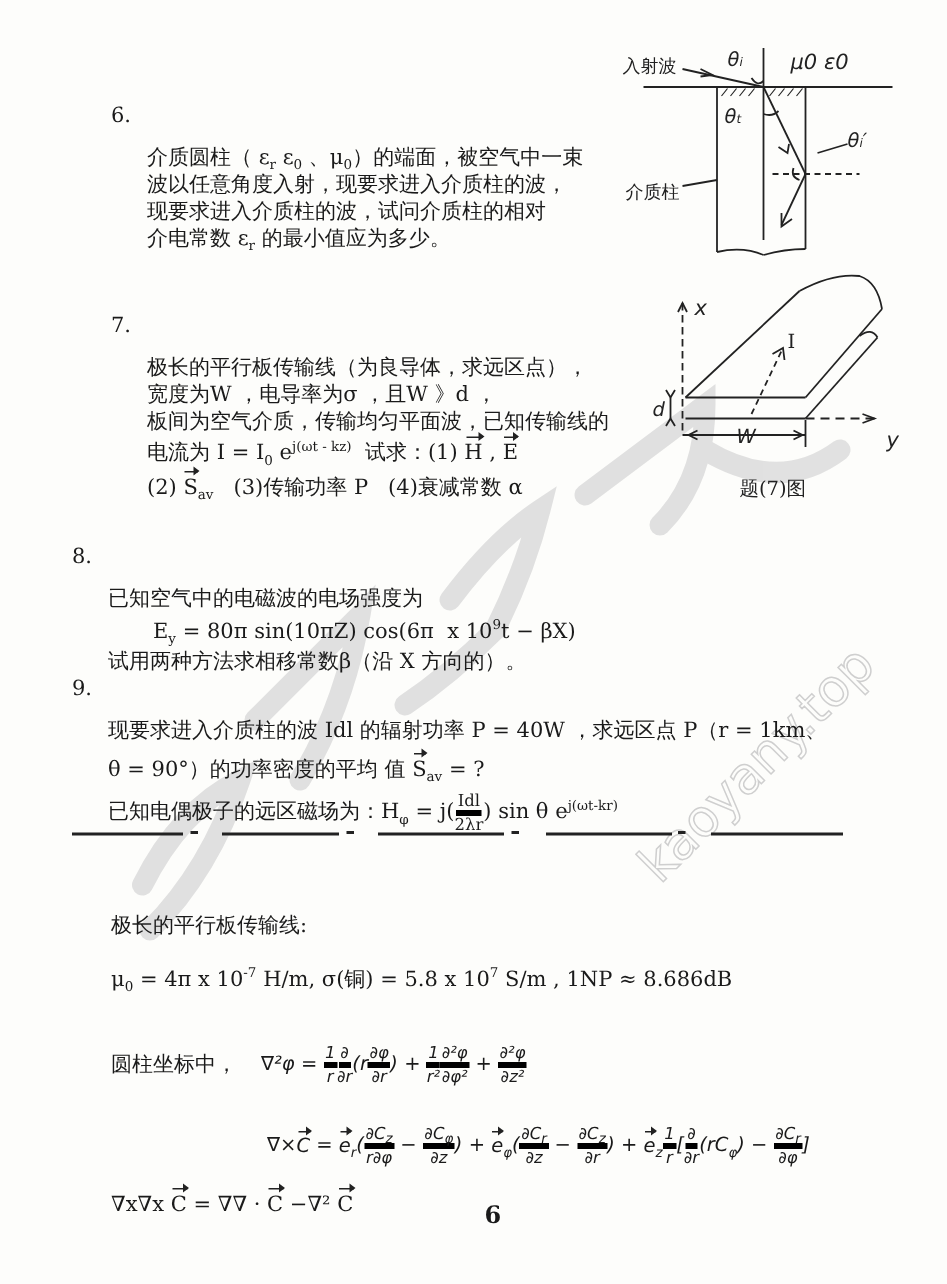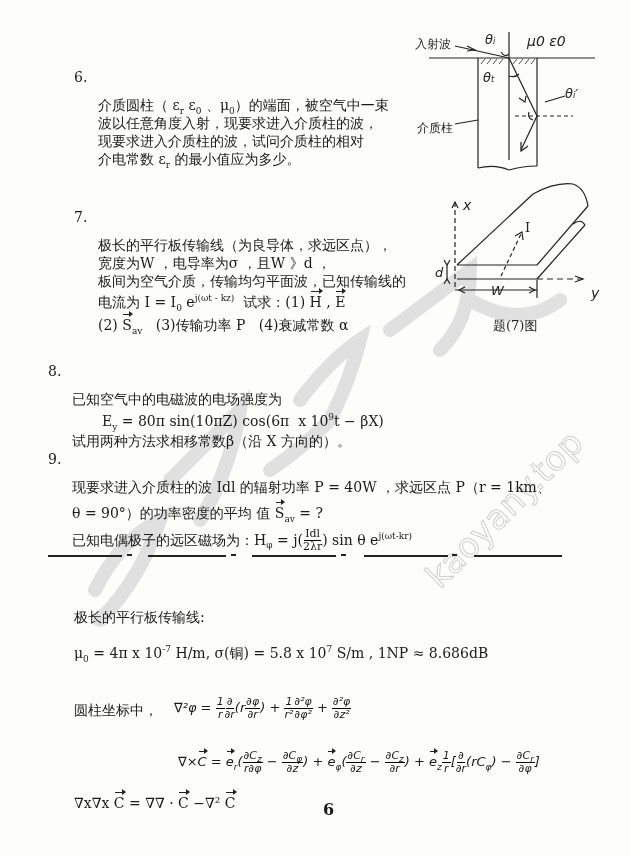--- a/index.html
+++ b/index.html
@@ -14,21 +14,21 @@
   .vec { position: relative; display: inline-block; }
   .vec::before {
     content: ""; position: absolute; left: 1px; right: 0; top: -2px; border-top: 1px solid #222;
   }
   .vec::after {
     content: ""; position: absolute; right: -1px; top: -5px; width: 0; height: 0;
     border-left: 4px solid #222; border-top: 3px solid transparent; border-bottom: 3px solid transparent;
   }
   .hand { font-family: "DejaVu Sans", sans-serif; font-style: italic; }
   .frac { display: inline-flex; flex-direction: column; align-items: center; vertical-align: middle; font-size: 11px; line-height: 12px; }
-  .frac .n { border-bottom: 1px solid #000000; padding: 0 1px; }
+  .frac .n { border-bottom: 4px solid #000000; padding: 0 1px; }
   .divider { position: absolute; top: 555px; height: 1.5px; background: #222; }
   .dot { position: absolute; top: 554px; width: 5px; height: 2px; background: #222; }
   .watermark { position: absolute; pointer-events: none; }
   .pageno { position: absolute; left: 323px; top: 800px; font-size: 16px; font-weight: bold; }
 </style>
 </head>
 <body>
 
 <svg class="watermark" width="631" height="856" style="left:0;top:0">
   <g stroke="#dcdcdc" stroke-width="14" fill="none" stroke-linecap="round" opacity="0.85">

